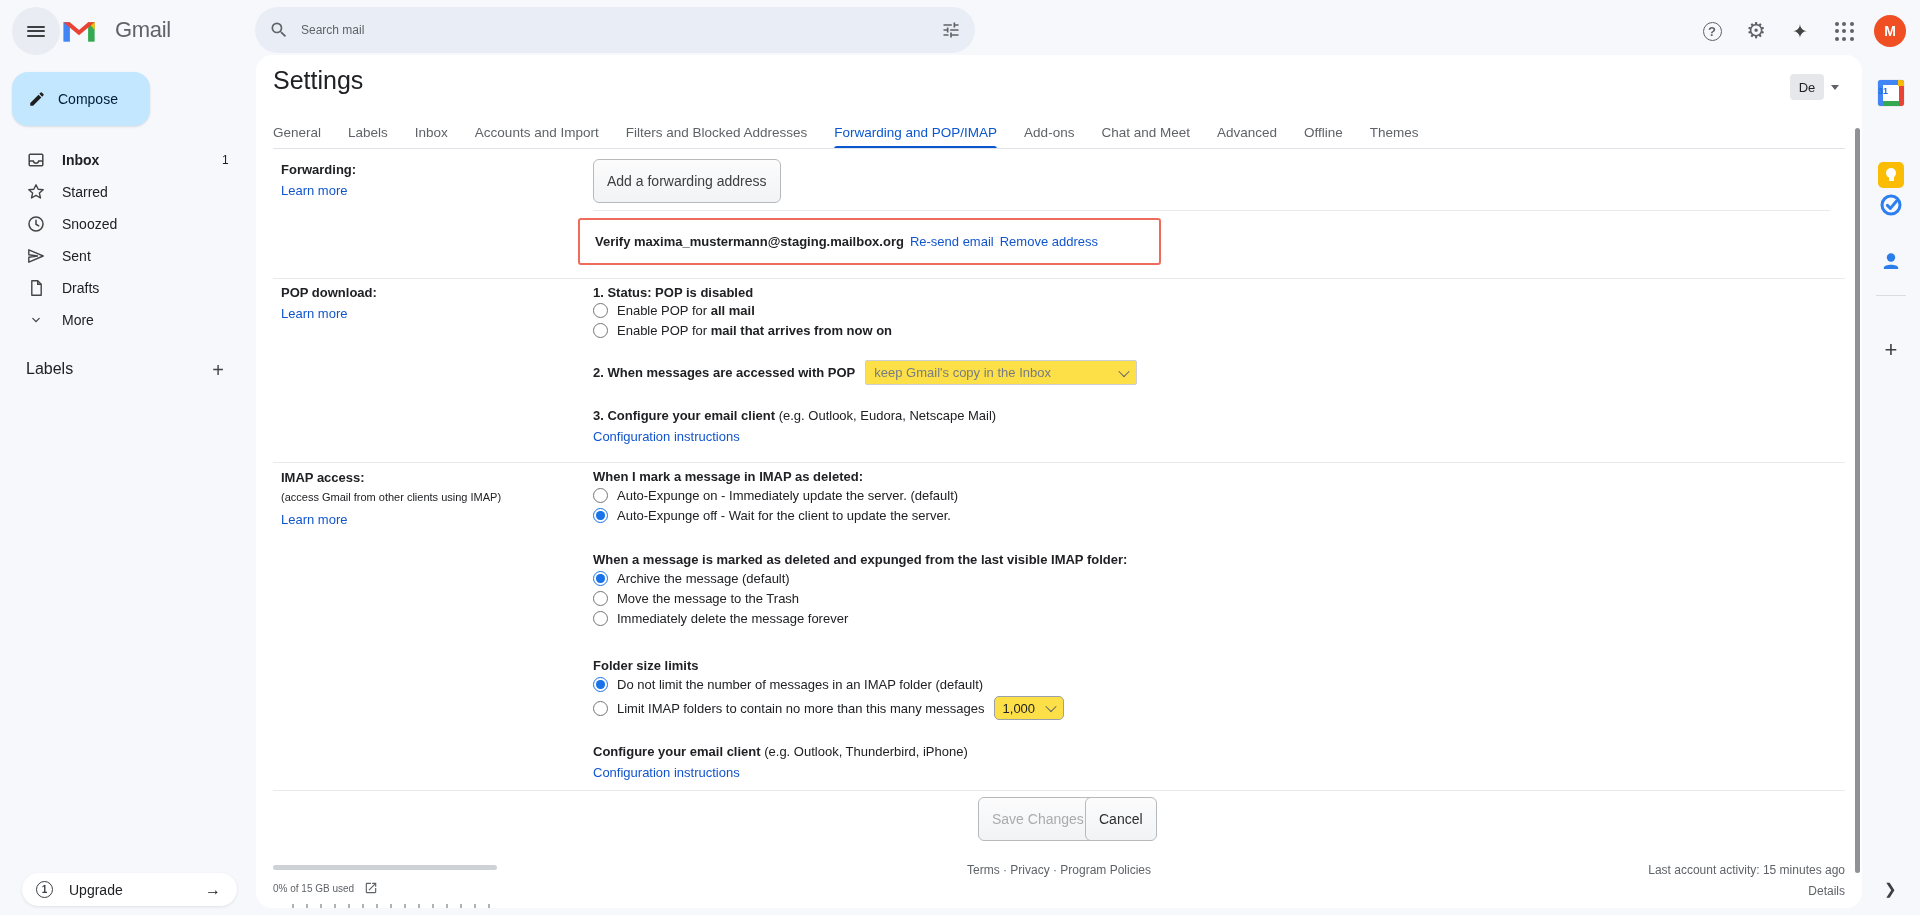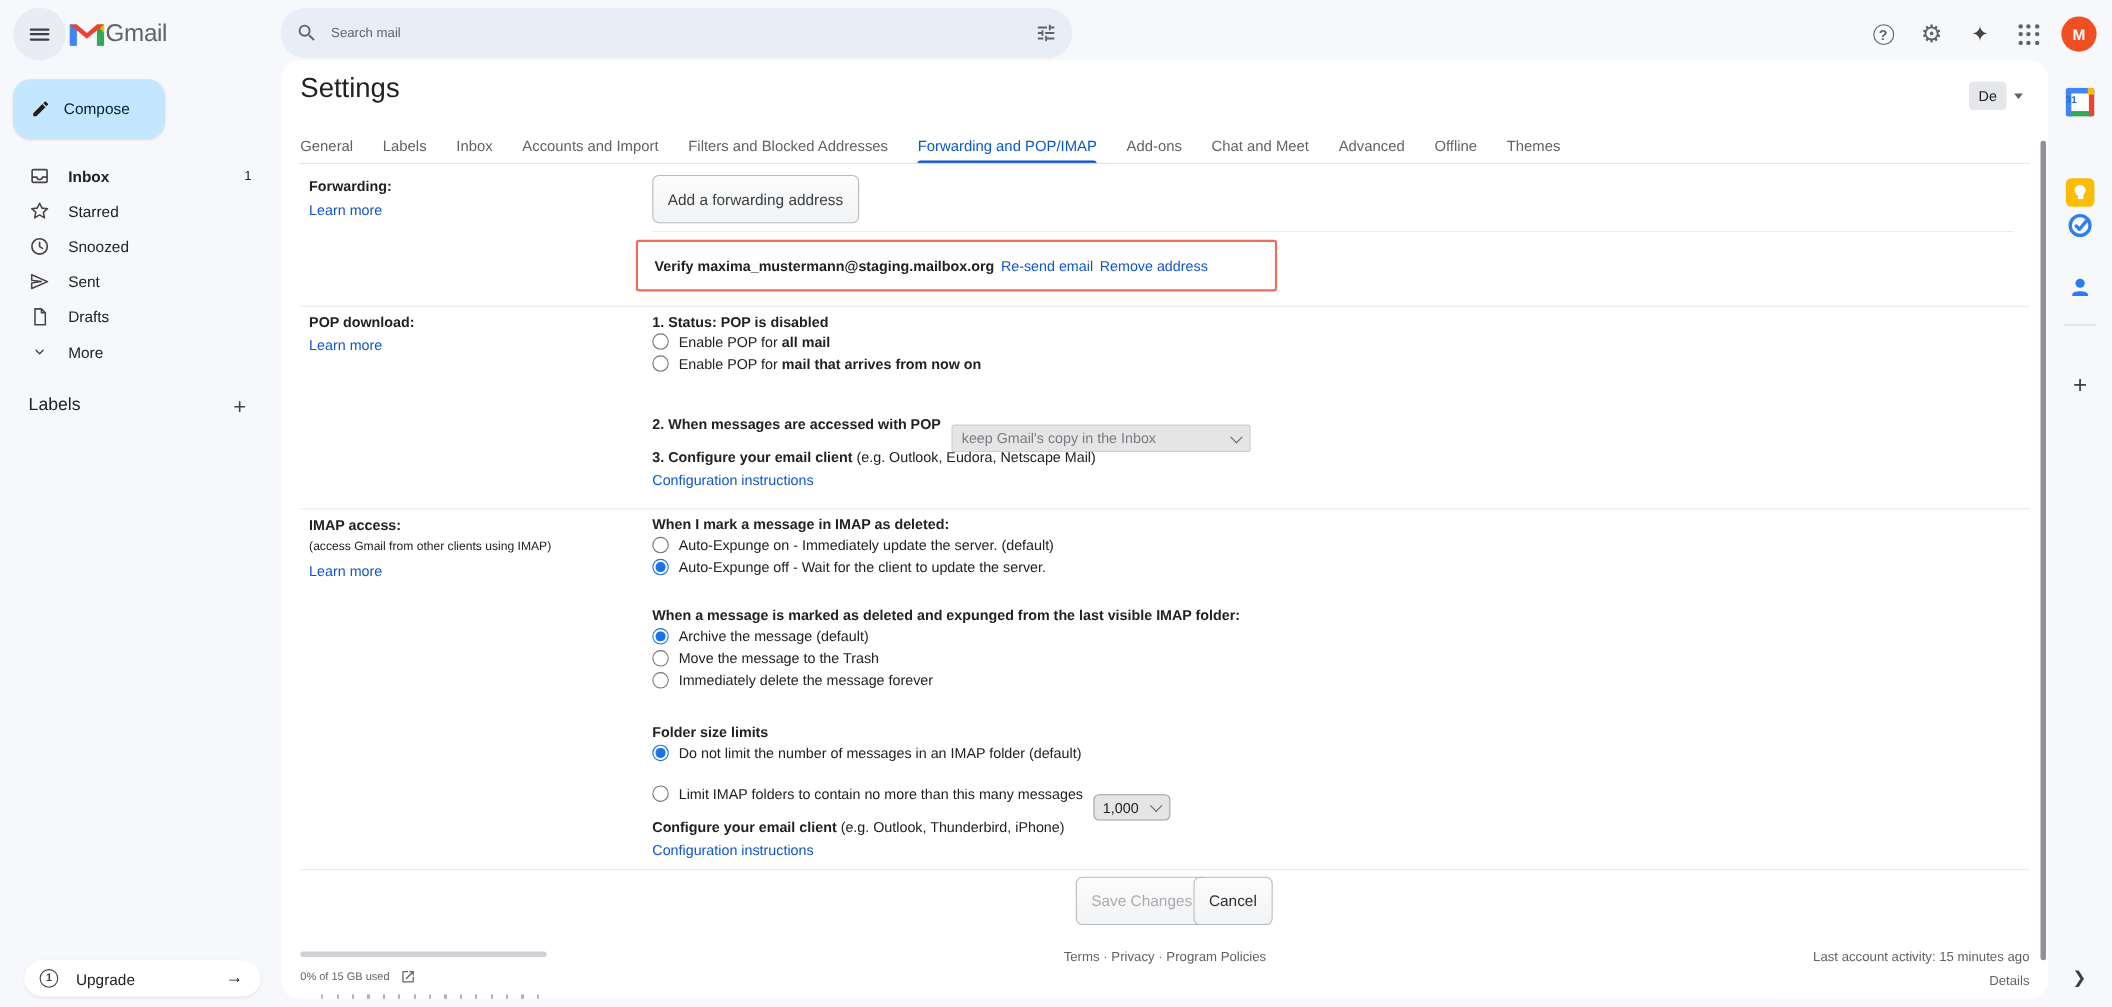--- a/index.html
+++ b/index.html
@@ -50,21 +50,21 @@
   .sec-label{left:281px;font-weight:700;color:#202124;}
   .sec-sub{left:281px;font-size:11px;color:#202124;}
   .gbtn{height:44px;display:inline-flex;align-items:center;padding:0 13px;border:1px solid #b7babd;border-radius:6px;background:linear-gradient(#fcfcfd,#f2f3f4);font-size:14px;color:#3c4043;cursor:pointer;box-sizing:border-box;white-space:nowrap;}
   .gbtn.disabled{color:#a9acaf;}
   .verify-box{left:578px;top:218px;width:583px;height:47px;border:2px solid #ee6c5c;border-radius:3px;box-sizing:border-box;display:flex;align-items:center;padding-left:15px;}
   .verify-box .link{margin-left:6px;}
   .radio-row{display:flex;align-items:center;gap:9px;left:593px;}
   .radio{width:15px;height:15px;border:1.7px solid #747775;border-radius:50%;box-sizing:border-box;position:relative;flex:none;cursor:pointer;background:#fff;}
   .radio.checked{border-color:#1a73e8;}
   .radio.checked::after{content:"";position:absolute;left:2.3px;top:2.3px;right:2.3px;bottom:2.3px;background:#1a73e8;border-radius:50%;}
-  .fake-select{display:inline-flex;align-items:center;justify-content:space-between;border:1px solid #ccd0d5;border-radius:2px;background:#e5e5e5;height:25px;padding:0 8px;box-sizing:border-box;color:#777c82;cursor:pointer;margin-top:26px;}
+  .fake-select{display:inline-flex;align-items:center;justify-content:space-between;border:1px solid #ccd0d5;border-radius:2px;background:#fde047;height:25px;padding:0 8px;box-sizing:border-box;color:#777c82;cursor:pointer;}
   .fake-select.small{color:#202124;border:1px solid #9aa0a6;border-radius:5px;height:24px;}
   .chev{width:7px;height:7px;border-right:1.6px solid #5f6368;border-bottom:1.6px solid #5f6368;transform:rotate(45deg) translate(-1px,-1px);margin-left:10px;flex:none;}
   .footer-links{left:946px;top:863px;width:226px;text-align:center;font-size:12px;color:#5f6368;}
   .footer-right{left:1500px;width:345px;text-align:right;font-size:12px;color:#5f6368;}
   .storage-bar{left:273px;top:865px;width:224px;height:5px;border-radius:3px;background:#ced1d6;cursor:pointer;}
   .storage-text{left:273px;top:881px;font-size:10px;color:#5f6368;display:flex;align-items:center;gap:10px;}
   .clipped-row{left:292px;top:904px;width:205px;height:4px;background:repeating-linear-gradient(90deg,#9aa0a6 0 2px,transparent 2px 14px);opacity:.8;}
   
   .rail-icon{left:1878px;width:26px;height:26px;cursor:pointer;}
   .cal{background:#fff;border-radius:3px;position:relative;overflow:hidden;box-shadow:0 0 0 .5px #e0e0e0;}
@@ -86,21 +86,21 @@
 
 <div class="page">
 
   <div class="abs hamburger-wrap">
     <div class="hamburger">
         <span></span>
         <span></span>
         <span></span>
       </div>
   </div>
-  <div class="abs" style="left:62px;top:17px;display:flex;align-items:center;gap:0;">
+  <div class="abs" style="left:62px;top:17px;display:flex;align-items:center;gap:19px;">
     <svg width="34" height="26" viewBox="0 0 52 40">
       <rect x="2" y="8" width="10" height="30" fill="#4285f4"></rect>
       <rect x="40" y="8" width="10" height="30" fill="#34a853"></rect>
       <polygon points="40,8 50,8 50,20" fill="#fbbc04"></polygon>
       <polygon points="2,8 12,8 26,20 40,8 50,8 26,28" fill="#ea4335"></polygon>
     </svg>
     <span class="gmail-wordmark">Gmail</span>
   </div>
 
   <div class="abs searchbar">

